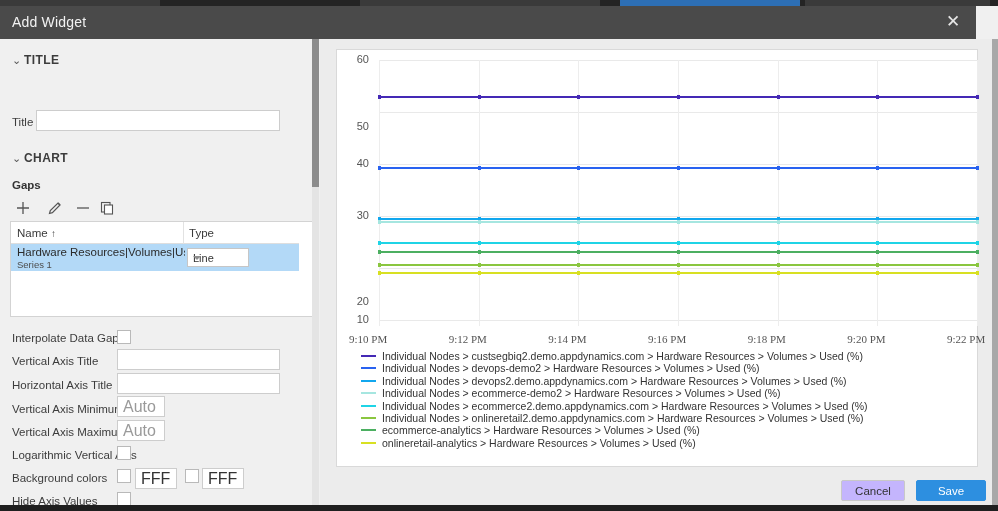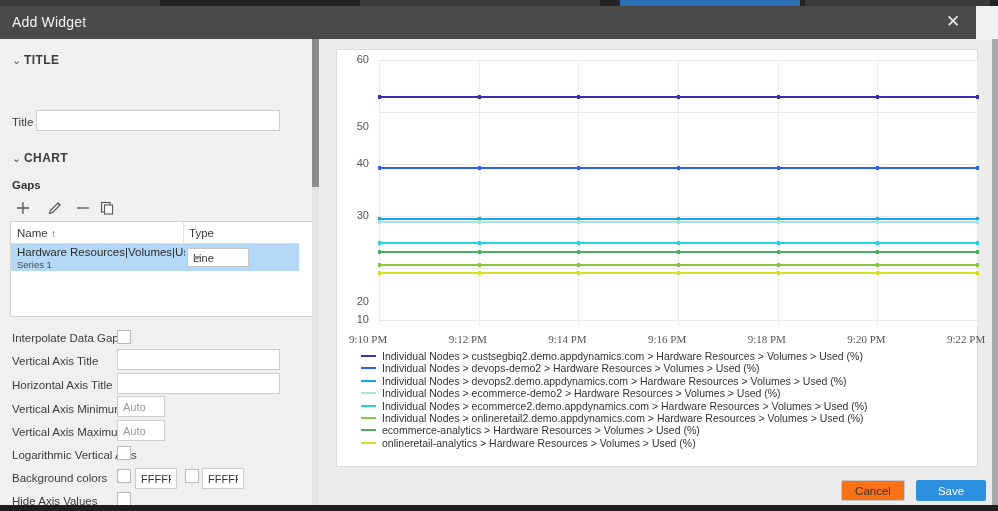--- a/index.html
+++ b/index.html
@@ -40,21 +40,21 @@
 
   .sect-head {
     position:absolute; font-size:12px; font-weight:bold; color:#3c3c3c;
     letter-spacing:.4px;
   }
   .chev { display:inline-block; width:12px; color:#555; font-weight:normal; font-size:11px; }
 
   .lbl { position:absolute; font-size:11.5px; color:#3c3c3c; }
   .inp {
     position:absolute; background:#fff; border:1px solid #cdcdcd; height:21px;
-    font-size:11px; color:#333; padding:0 5px; font-family:"Liberation Sans", sans-serif;
+    font-size:16px; color:#333; padding:0 5px; font-family:"Liberation Sans", sans-serif;
   }
   .inp::placeholder { color:#9a9a9a; }
   .cbx {
     position:absolute; width:14px; height:14px; background:#fff;
     border:1px solid #b9b9b9;
   }
 
   .toolbar { position:absolute; left:14px; top:160px; width:120px; height:20px; }
   .tb-icon { position:absolute; top:0; cursor:pointer; }
 
@@ -105,21 +105,21 @@
   .lg-row { position:relative; height:12.4px; }
   .lg-swatch { position:absolute; left:0; top:5px; width:15px; height:2px; }
   .lg-text { position:absolute; left:21px; top:0; font-size:10.5px; color:#333; white-space:nowrap; }
 
   
   .footer { position:absolute; top:465px; left:320px; width:678px; height:40px; background:#ececec; }
   .btn {
     position:absolute; top:9px; height:21px; font-size:11.5px; cursor:pointer;
     border-radius:2px; line-height:21px; text-align:center;
   }
-  .btn-cancel { right:93px; width:64px; background:#f97316; border:1px solid #c8c8c8; color:#333; }
+  .btn-cancel { right:93px; width:64px; background:#c4b5fd; border:1px solid #c8c8c8; color:#333; }
   .btn-save   { right:12px; width:70px; background:#2d8fe0; border:1px solid #2d8fe0; color:#fff; }
 
   .right-scroll { position:absolute; top:33px; right:0; width:6px; height:472px; background:#e0e0e0; }
   .right-scroll .thumb2 { position:absolute; top:0; left:0; width:6px; height:472px; background:#a8a8a8; }
   .botbar { position:absolute; bottom:0; left:0; width:998px; height:6px; background:#1f1f1f; }
 </style>
 </head>
 <body>
 
 <div id="app">

